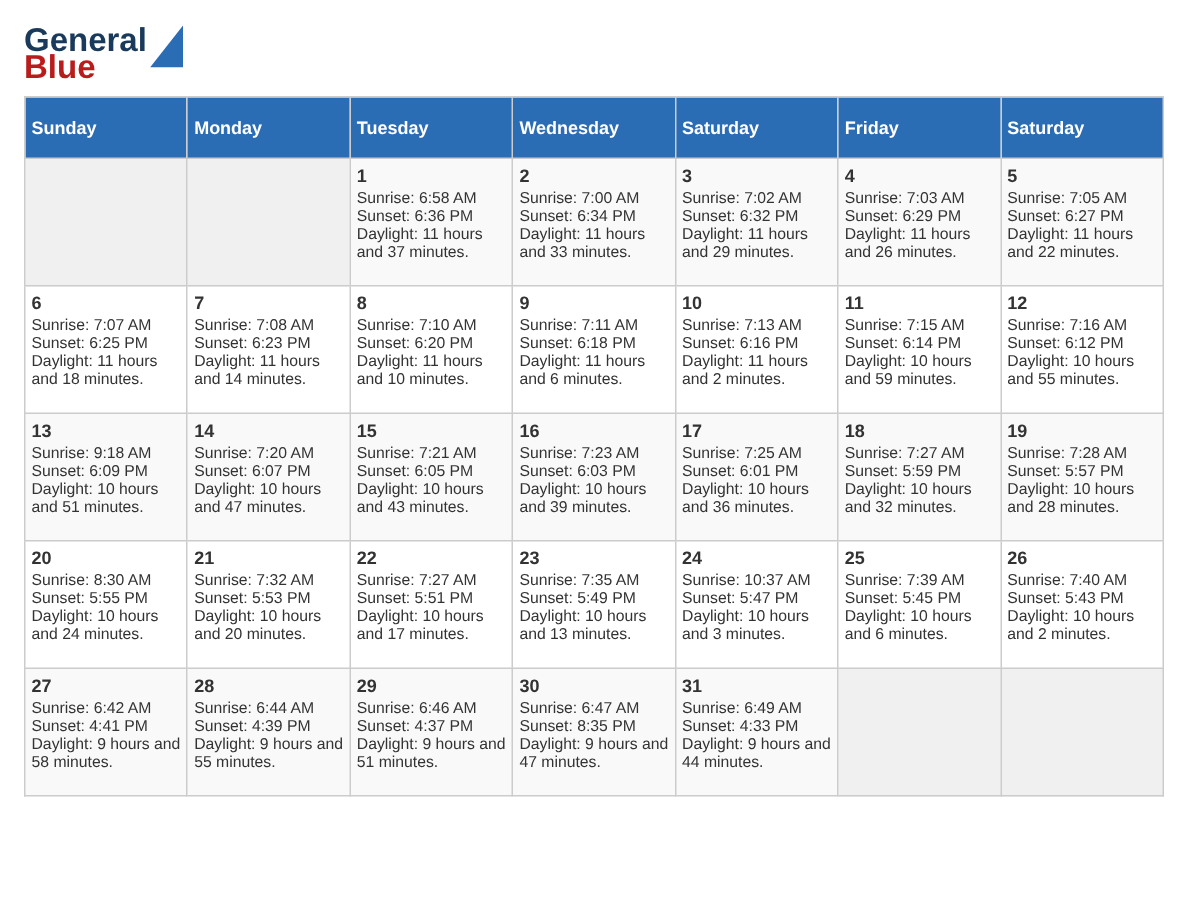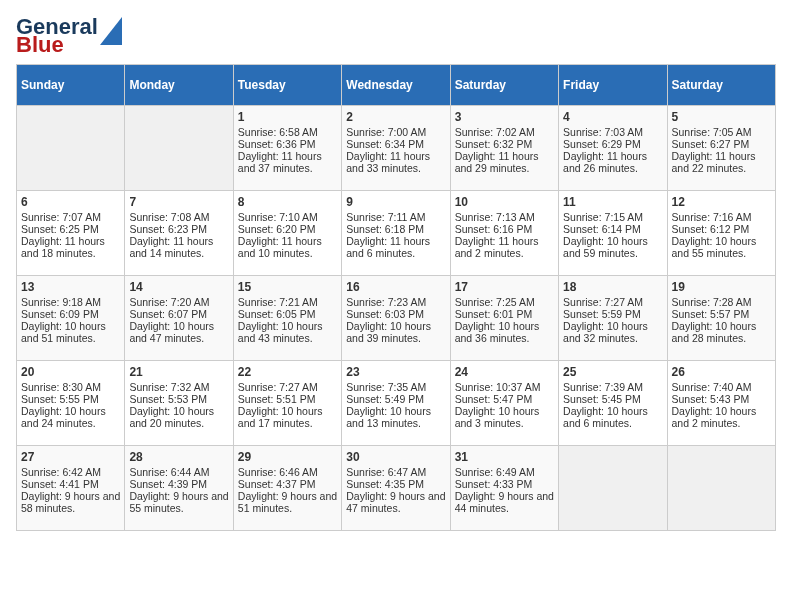--- a/index.html
+++ b/index.html
@@ -291,21 +291,21 @@
         </td>
         <td>
           <span class="day-num">29</span>
           <div>Sunrise: 6:46 AM</div>
           <div>Sunset: 4:37 PM</div>
           <div>Daylight: 9 hours and 51 minutes.</div>
         </td>
         <td>
           <span class="day-num">30</span>
           <div>Sunrise: 6:47 AM</div>
-          <div>Sunset: 4:35 PM</div>
+          <div>Sunset: 8:35 PM</div>
           <div>Daylight: 9 hours and 47 minutes.</div>
         </td>
         <td>
           <span class="day-num">31</span>
           <div>Sunrise: 6:49 AM</div>
           <div>Sunset: 4:33 PM</div>
           <div>Daylight: 9 hours and 44 minutes.</div>
         </td>
         <td class="empty-cell"></td>
         <td class="empty-cell"></td>

